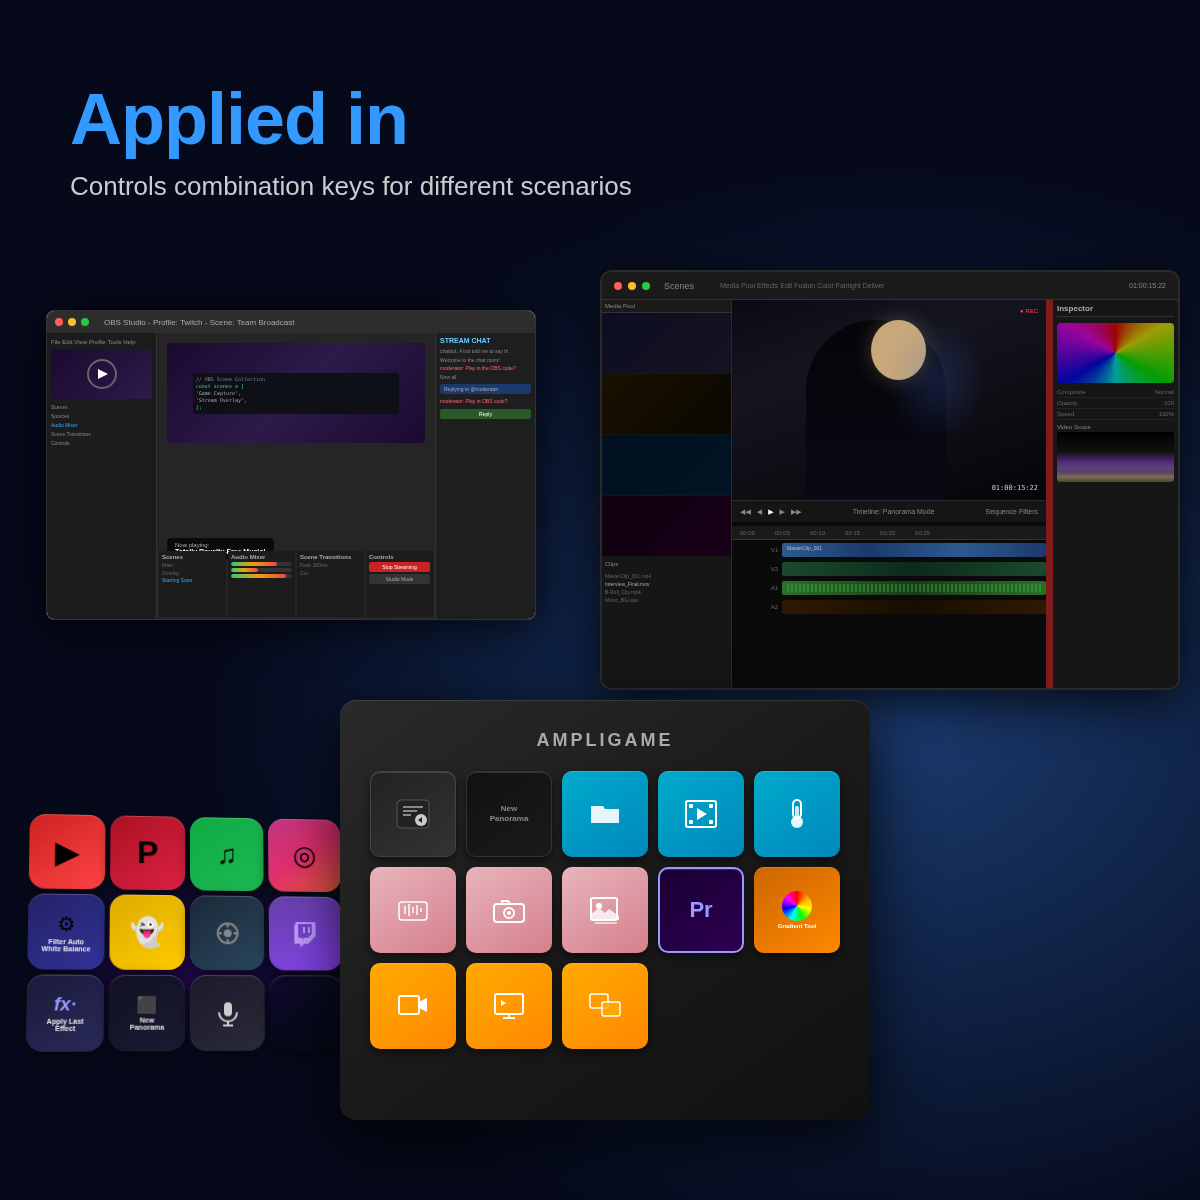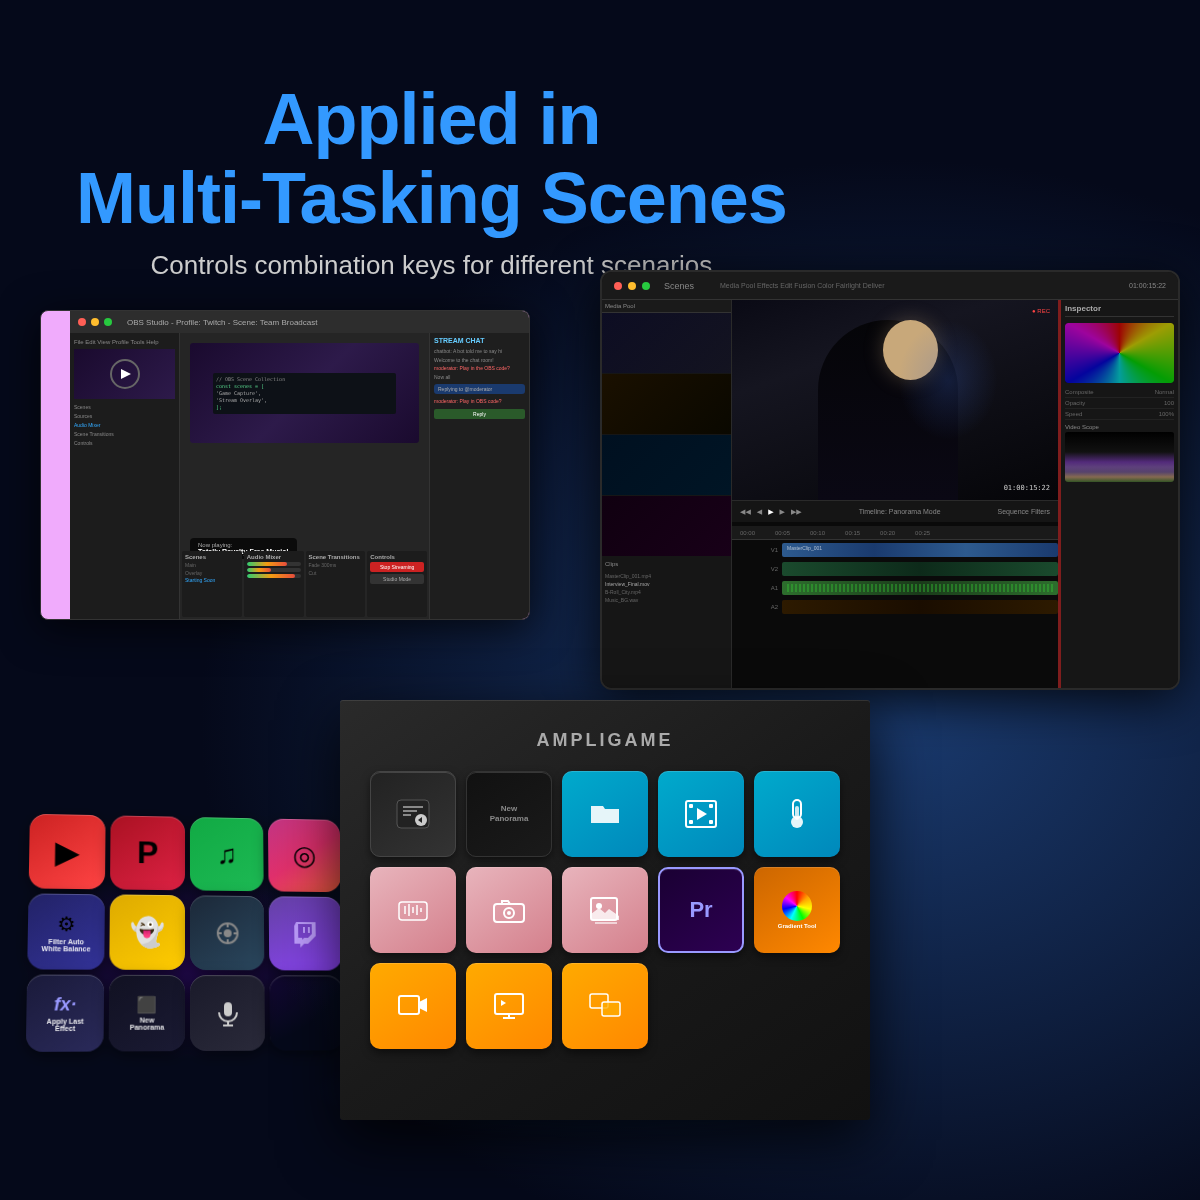--- a/index.html
+++ b/index.html
@@ -25,22 +25,21 @@
       position: relative;
       z-index: 1;
       width: 100%;
       height: 100%;
     }
 
     
     .header-section {
       position: absolute;
       top: 80px;
-      left: 76px;
-      text-align: center;
+      left: 70px;
     }
 
     .main-title {
       font-size: 72px;
       font-weight: 900;
       color: #3399ff;
       line-height: 1.1;
       letter-spacing: -1px;
     }
 
@@ -48,29 +47,28 @@
       font-size: 26px;
       color: #cccccc;
       margin-top: 12px;
       font-weight: 400;
     }
 
     
     .screen-left {
       position: absolute;
       top: 310px;
-      left: 40px;
+      left: 46px;
       width: 490px;
       height: 310px;
-      background: #f0abfc;
+      background: #e5e5e5;
       border-radius: 8px;
       overflow: hidden;
       box-shadow: 0 8px 40px rgba(0,0,0,0.7);
       border: 1px solid #333;
-      padding-left: 29px;
     }
 
     .screen-left-titlebar {
       background: #2d2d2d;
       height: 22px;
       display: flex;
       align-items: center;
       padding: 0 8px;
       gap: 5px;
       font-size: 9px;
@@ -319,23 +317,23 @@
       height: 14px;
       border-radius: 2px;
       position: relative;
       overflow: hidden;
     }
 
     .track-video { background: linear-gradient(to right, #2d5a8e, #1a3a6e, #2d5a8e, #1a3a6e); }
     .track-audio { background: linear-gradient(to right, #2d6e2d, #1a3a1a, #2d6e2d); }
 
     .davinci-right {
-      width: 120px;
+      width: 132px;
       background: #161616;
-      border-left: 3px solid #7f1d1d;
+      border-left: 7px solid #7f1d1d;
       padding: 4px;
     }
 
     .inspector-row {
       display: flex;
       justify-content: space-between;
       font-size: 6px;
       color: #666;
       margin-bottom: 2px;
       border-bottom: 1px solid #222;
@@ -390,21 +388,21 @@
     .icon-empty { background: transparent; }
 
     
     .device {
       position: absolute;
       bottom: 80px;
       left: 340px;
       width: 530px;
       height: 420px;
       background: linear-gradient(145deg, #2a2a2a, #1a1a1a, #111111);
-      border-radius: 3px;
+      border-radius: 16px;
       box-shadow: 0 20px 60px rgba(0,0,0,0.8), inset 0 1px 0 rgba(255,255,255,0.1);
       padding: 30px;
       display: flex;
       flex-direction: column;
       align-items: center;
     }
 
     .device-brand {
       font-size: 18px;
       font-weight: bold;
@@ -481,21 +479,20 @@
   </style>
 </head>
 <body>
 
 <div class="bg-gradient"></div>
 <div class="content">
 
   <div class="header-section">
     <h1 class="main-title">
       <span>Applied in</span><br>
-      <span>Multi-Tasking Scenes</span>
     </h1>
     <p class="subtitle">Controls combination keys for different scenarios</p>
   </div>
 
   <div class="screen-left">
     <div class="screen-left-titlebar">
       <div class="titlebar-dot" style="background:#ff5f56"></div>
       <div class="titlebar-dot" style="background:#ffbd2e"></div>
       <div class="titlebar-dot" style="background:#27c93f"></div>
       <span style="margin-left:10px; font-size:8px;">OBS Studio - Profile: Twitch - Scene: Team Broadcast</span>

